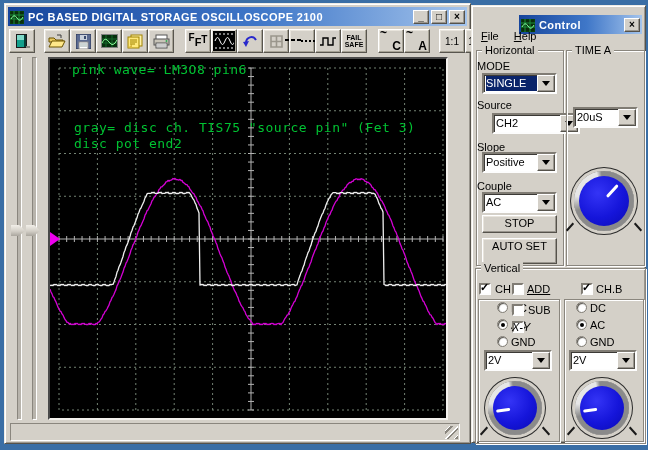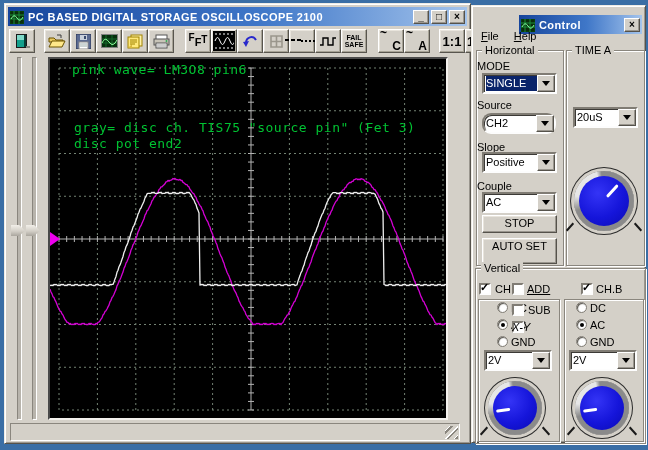--- a/index.html
+++ b/index.html
@@ -26,21 +26,21 @@
   .gap8{margin-left:9px;} .gap10{margin-left:11px;}
   .fftbox i{font-style:normal;font-weight:bold;font-size:9px;color:#000;}
   .fftbox .f1{font-size:10px;position:relative;top:-4px;}
   .fftbox .f2{font-size:11px;position:relative;top:1px;}
   .fftbox .f3{font-size:10px;position:relative;top:-2px;}
   .fail{flex-direction:column;line-height:7px;}
   .fail span{font-size:7px;font-weight:bold;color:#000;display:block;}
   .wavetxt{position:relative;width:22px;height:18px;}
   .wavetxt .tl{position:absolute;left:0px;top:-6px;font-size:12px;font-weight:bold;color:#000;}
   .wavetxt .bl{position:absolute;right:1px;bottom:-3px;font-size:12px;font-weight:bold;color:#000;}
-  .ratio{font-size:13px;font-weight:bold;color:#000;letter-spacing:0;}
+  .ratio{font-size:10px;font-weight:normal;color:#000;letter-spacing:0;}
   
   .groove{position:absolute;width:3px;background:#b8b4ac;border:1px solid;border-color:#8a867e #fff #fff #8a867e;}
   .sthumb{position:absolute;width:14px;height:11px;background:linear-gradient(180deg,#f2efe9,#d4d0c8 55%,#aaa69e);
        clip-path:polygon(0 0,58% 0,100% 50%,58% 100%,0 100%);filter:drop-shadow(0 1px 0 #6a675f);}
   
   #scope-frame{position:absolute;left:43px;top:53px;width:400px;height:363px;box-sizing:border-box;
        border:2px solid;border-color:#4a4a4a #f4f2ee #f4f2ee #4a4a4a;background:#0f766e;}
   
   #statusbar{position:absolute;left:5px;top:419px;width:448px;height:16px;
        border:1px solid;border-color:#8a867e #fff #fff #8a867e;background:#d4d0c8;}
@@ -409,21 +409,21 @@
   <div class="grp" style="left:4px;top:44px;width:86px;height:214px;">
     <span class="glbl">Horizontal</span>
     <span class="lbl ctr" style="top:9px;">MODE</span>
     <div class="combo" style="left:5px;top:22px;width:75px;">
       <span class="cval sel">SINGLE</span>
       <span class="cbtn">
           <span class="arr"></span>
         </span>
     </div>
     <span class="lbl ctr" style="top:48px;">Source</span>
-    <div class="combo" style="left:5px;top:62px;width:74px;border-radius:9px;">
+    <div class="combo" style="left:15px;top:62px;width:88px;">
       <span class="cval">CH2</span>
       <span class="cbtn">
           <span class="arr"></span>
         </span>
     </div>
     <span class="lbl ctr" style="top:90px;">Slope</span>
     <div class="combo" style="left:5px;top:101px;width:75px;">
       <span class="cval">Positive</span>
       <span class="cbtn">
           <span class="arr"></span>

